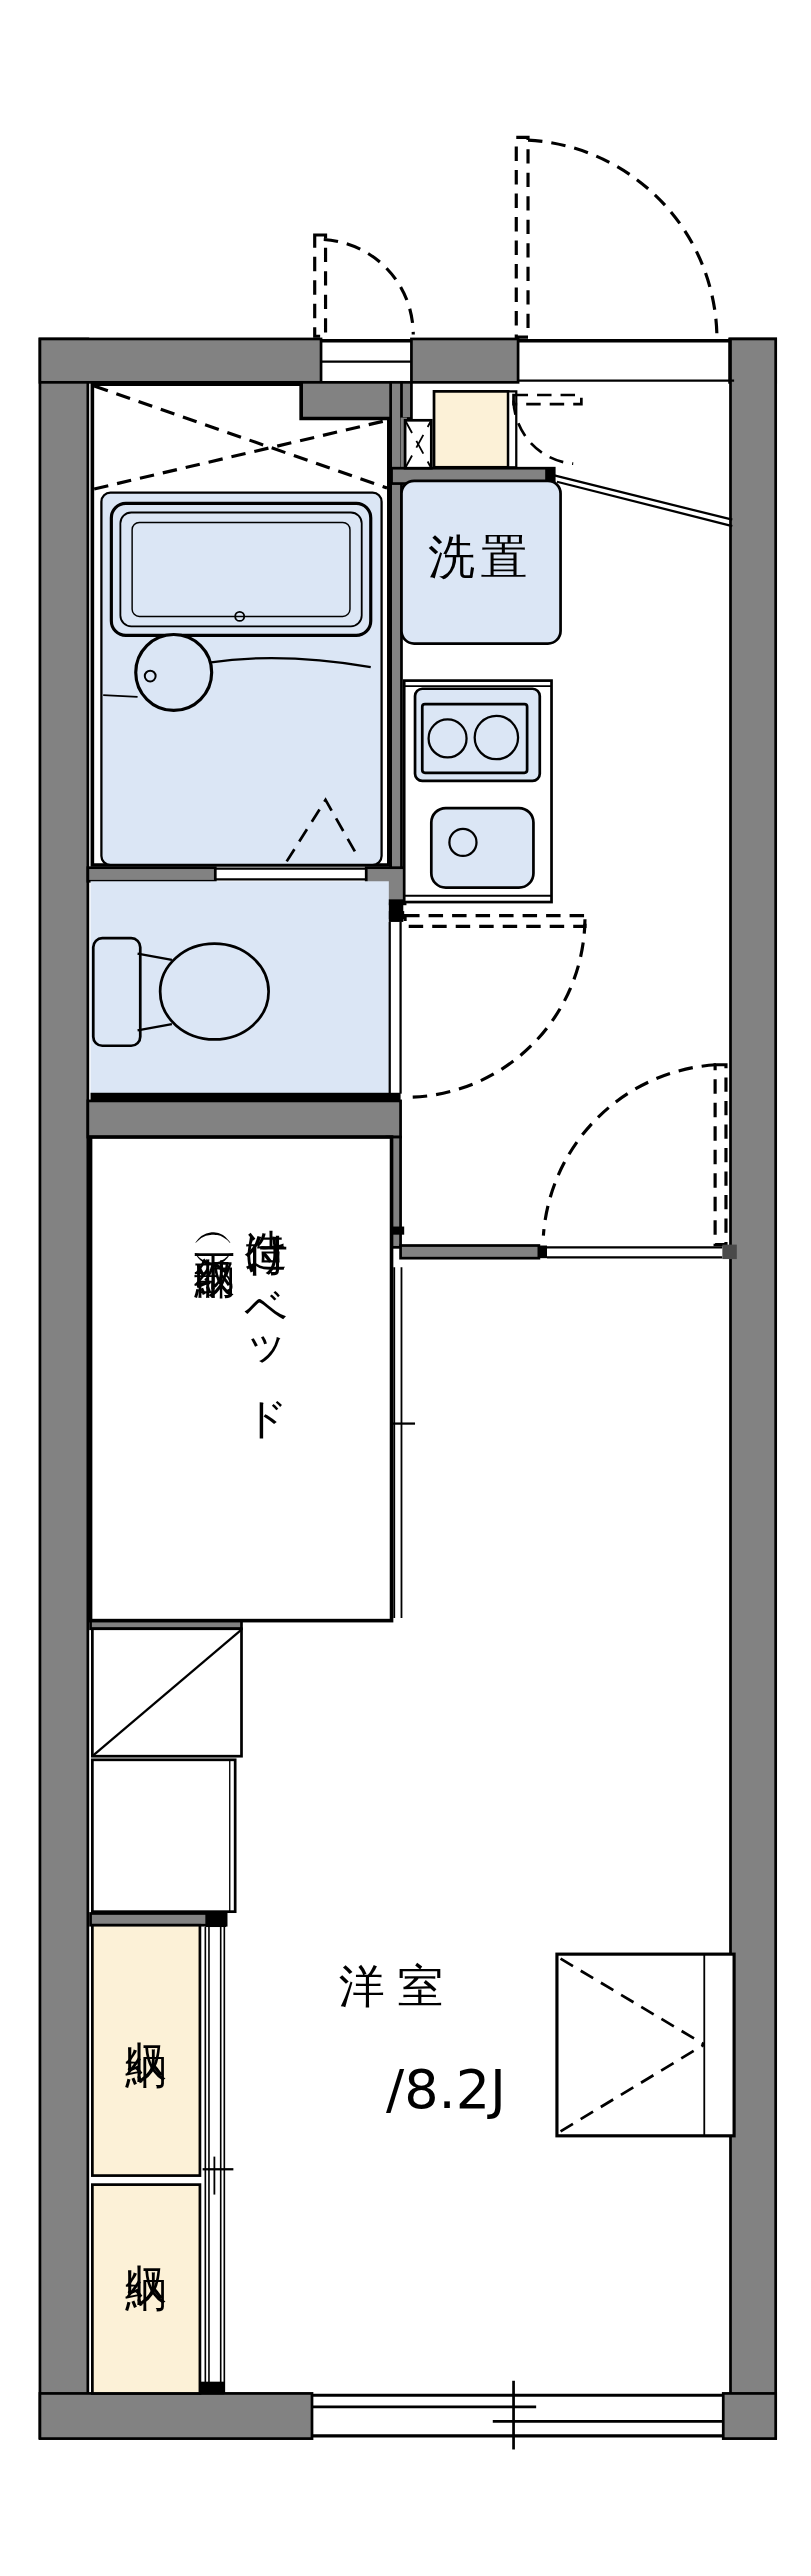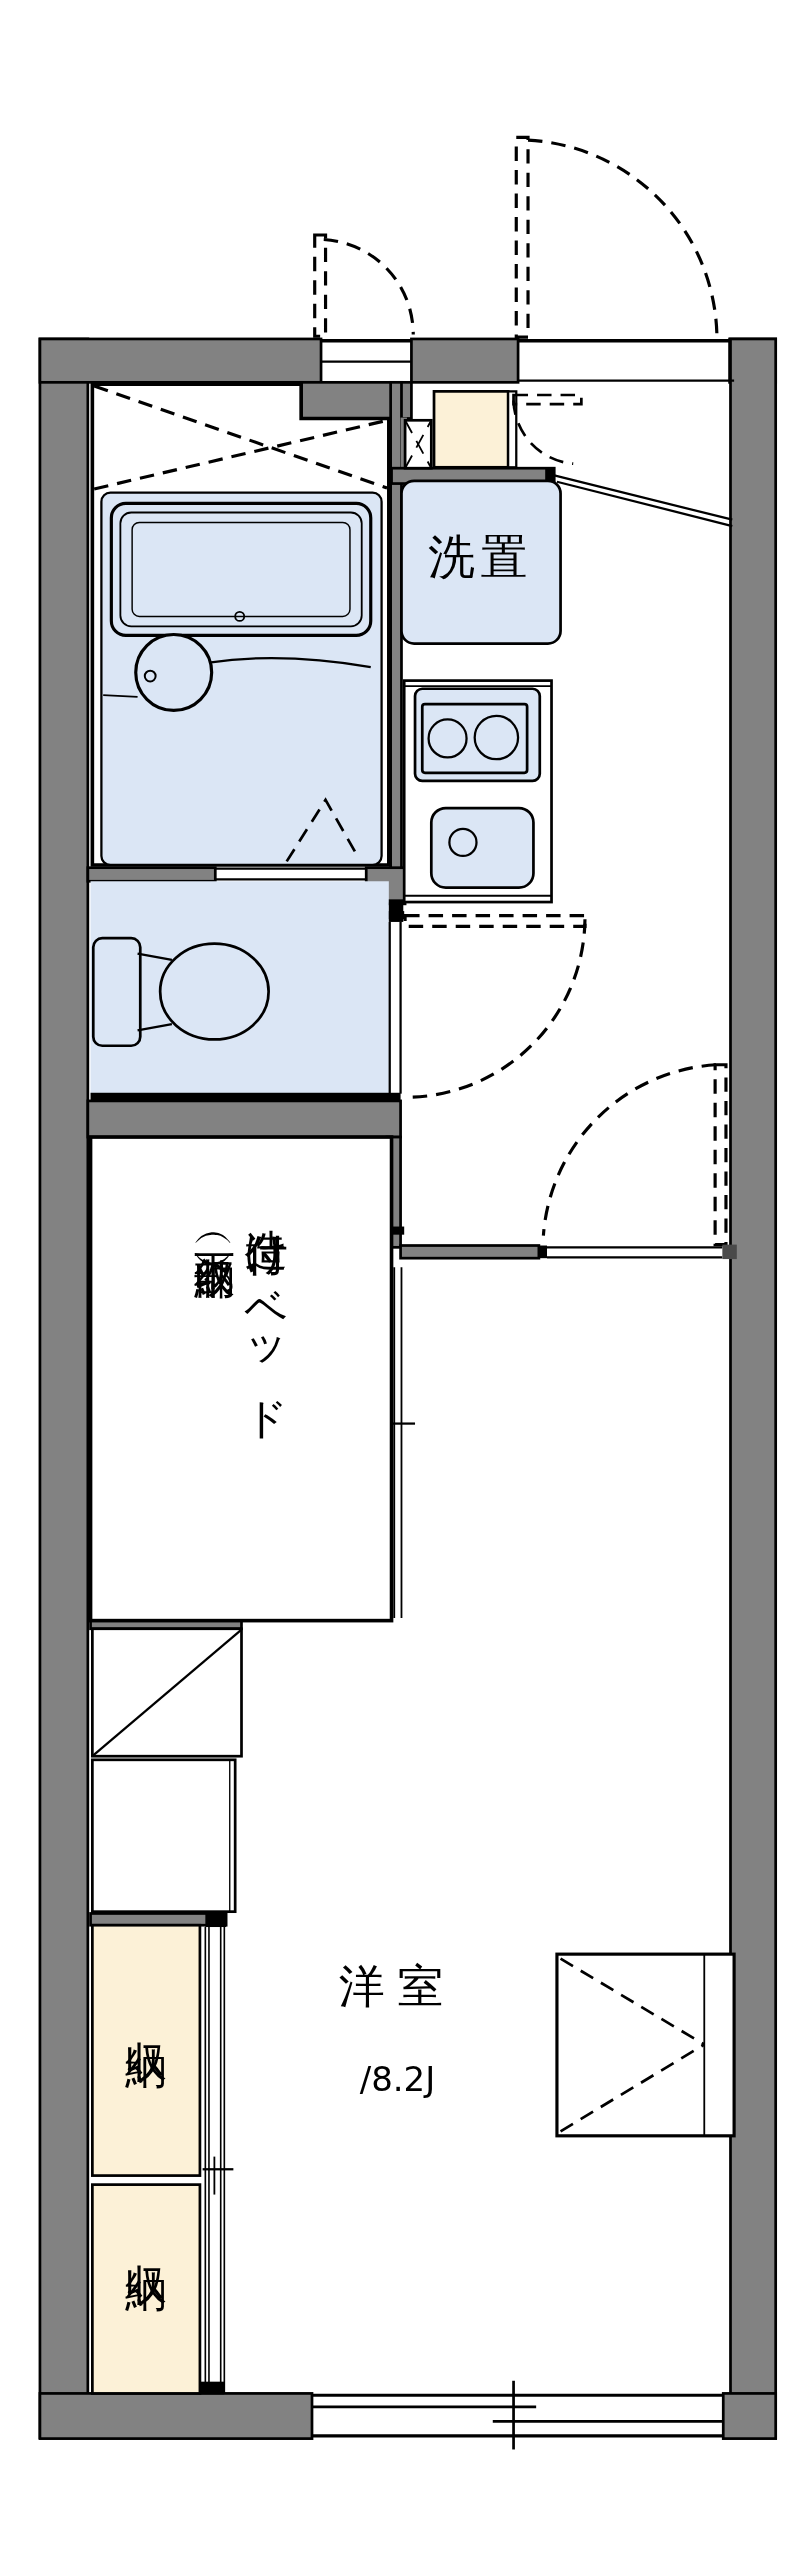--- a/index.html
+++ b/index.html
@@ -198,16 +198,16 @@
 
 <div class="label vtext" style="left:193px;top:1220px;font-size:41px;letter-spacing:1.8px;">（下部収納）</div>
 
 <div class="label vtext" style="left:124px;top:2008px;font-size:42px;letter-spacing:7.2px;">収納</div>
 
 <div class="label vtext" style="left:124px;top:2231px;font-size:42px;letter-spacing:7.2px;">収納</div>
 
 <div class="label hc" style="left:289px;top:1914px;width:217px;font-size:46px;letter-spacing:12.7px;margin-top:48px;">洋室</div>
 
 
-<div class="label hc" style="left:289px;top:2062px;width:217px;font-size:34px;">/8.2J</div>
+<div class="label hc" style="left:289px;top:2062px;width:217px;font-size:54px;text-align:right;">/8.2J</div>
 
 </div>
 
 
 </body></html>

